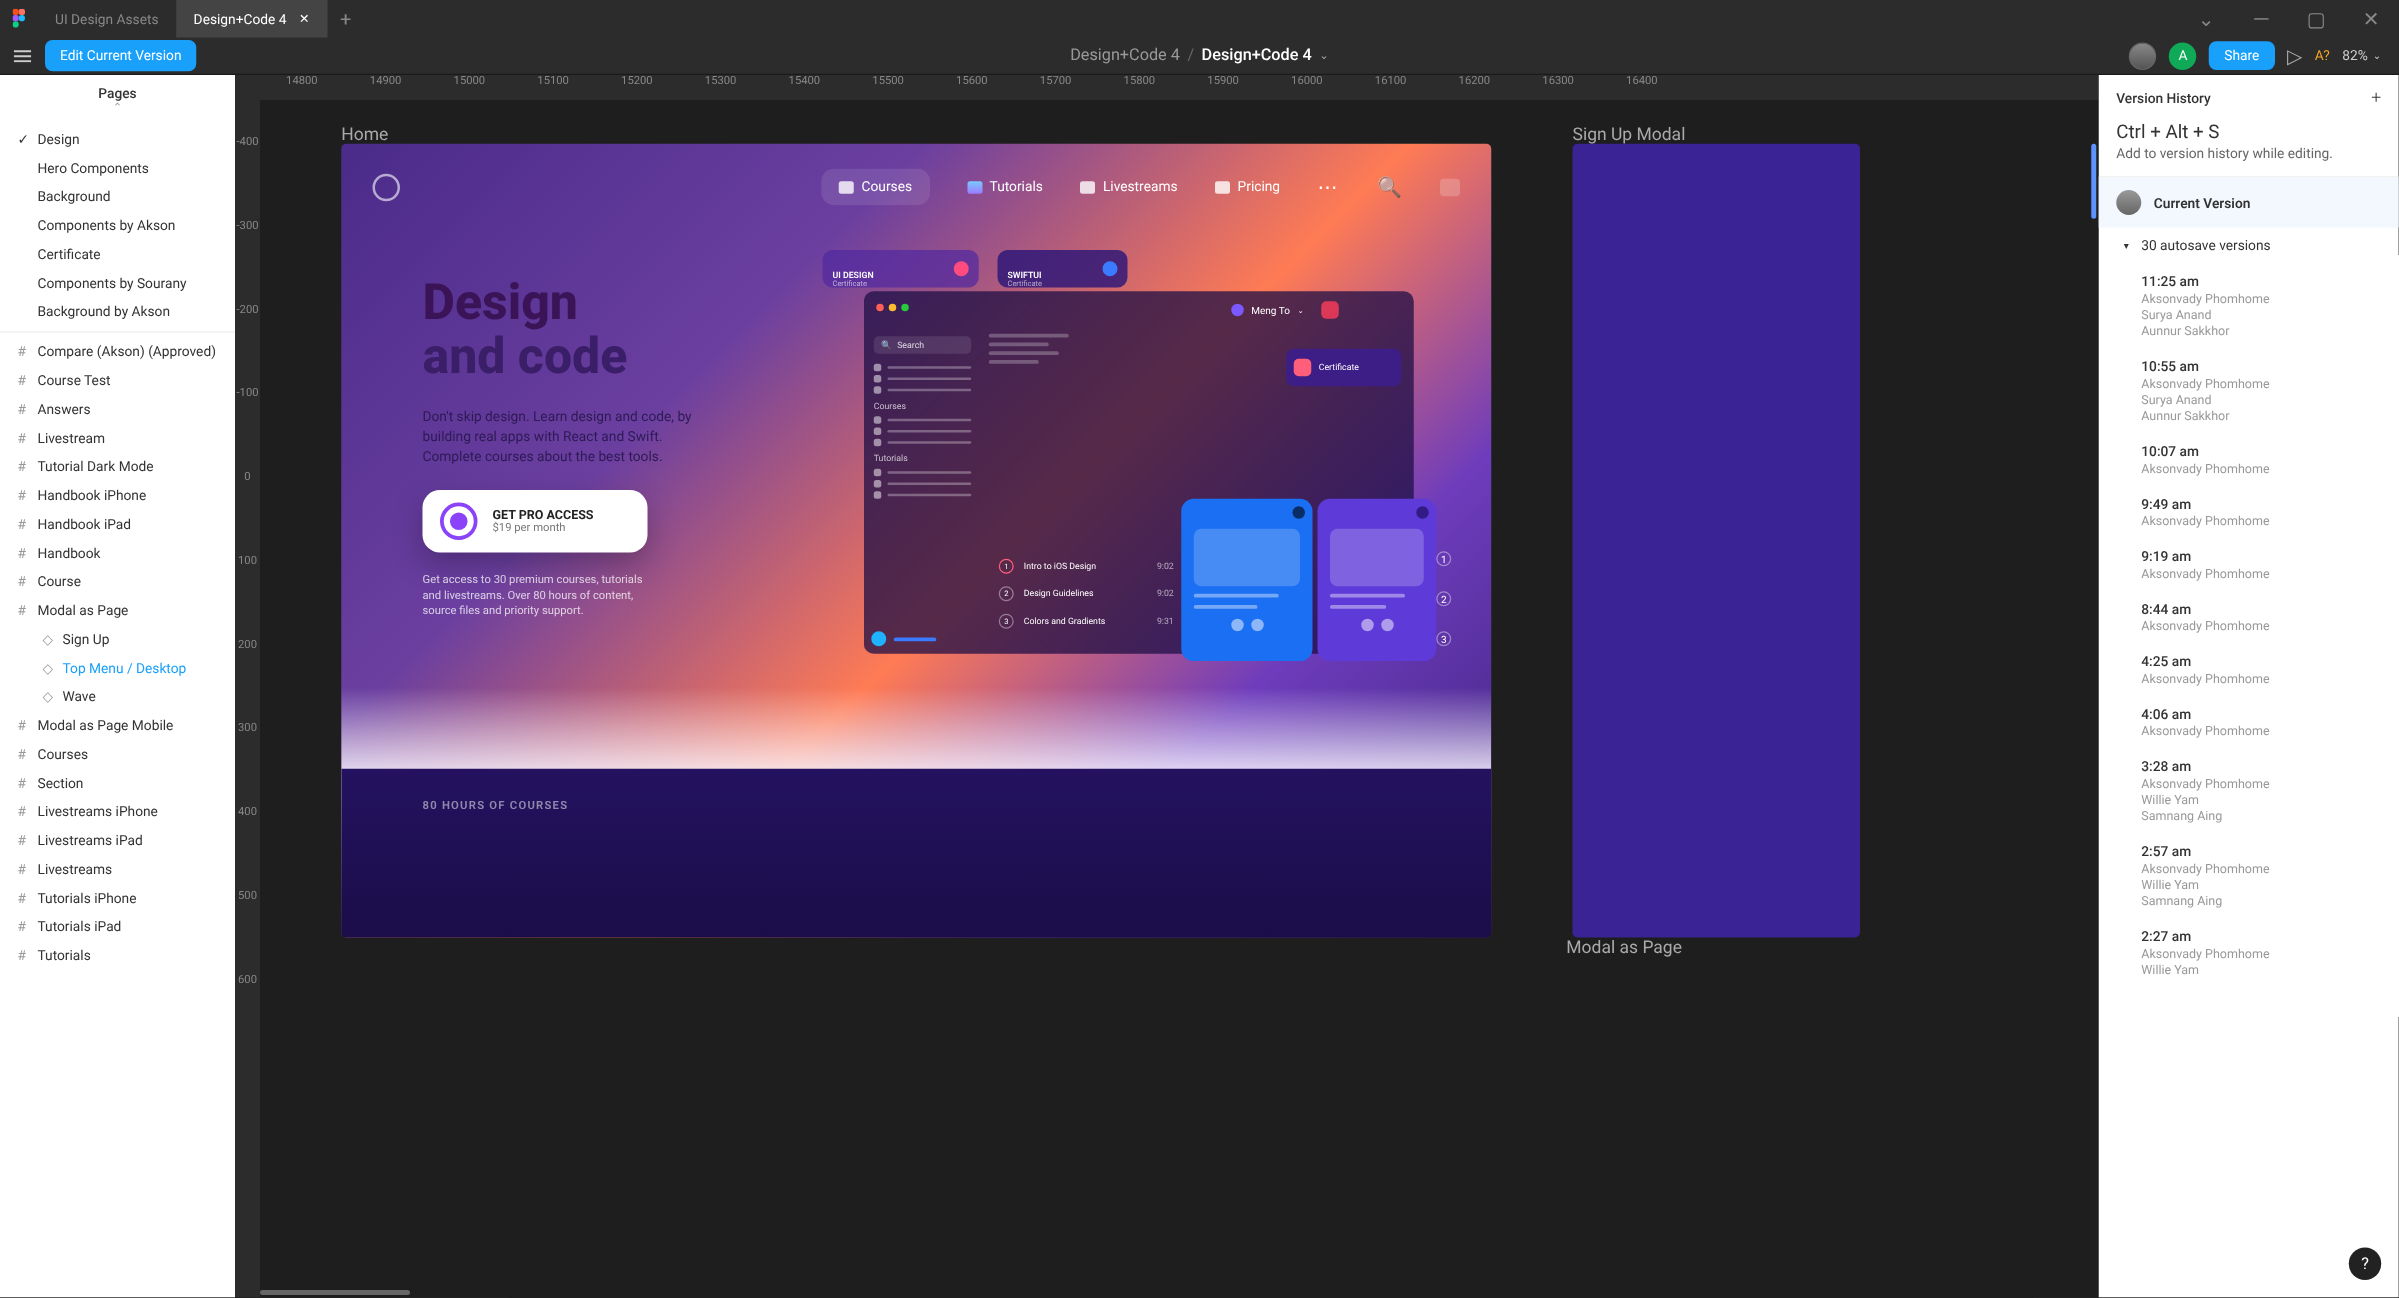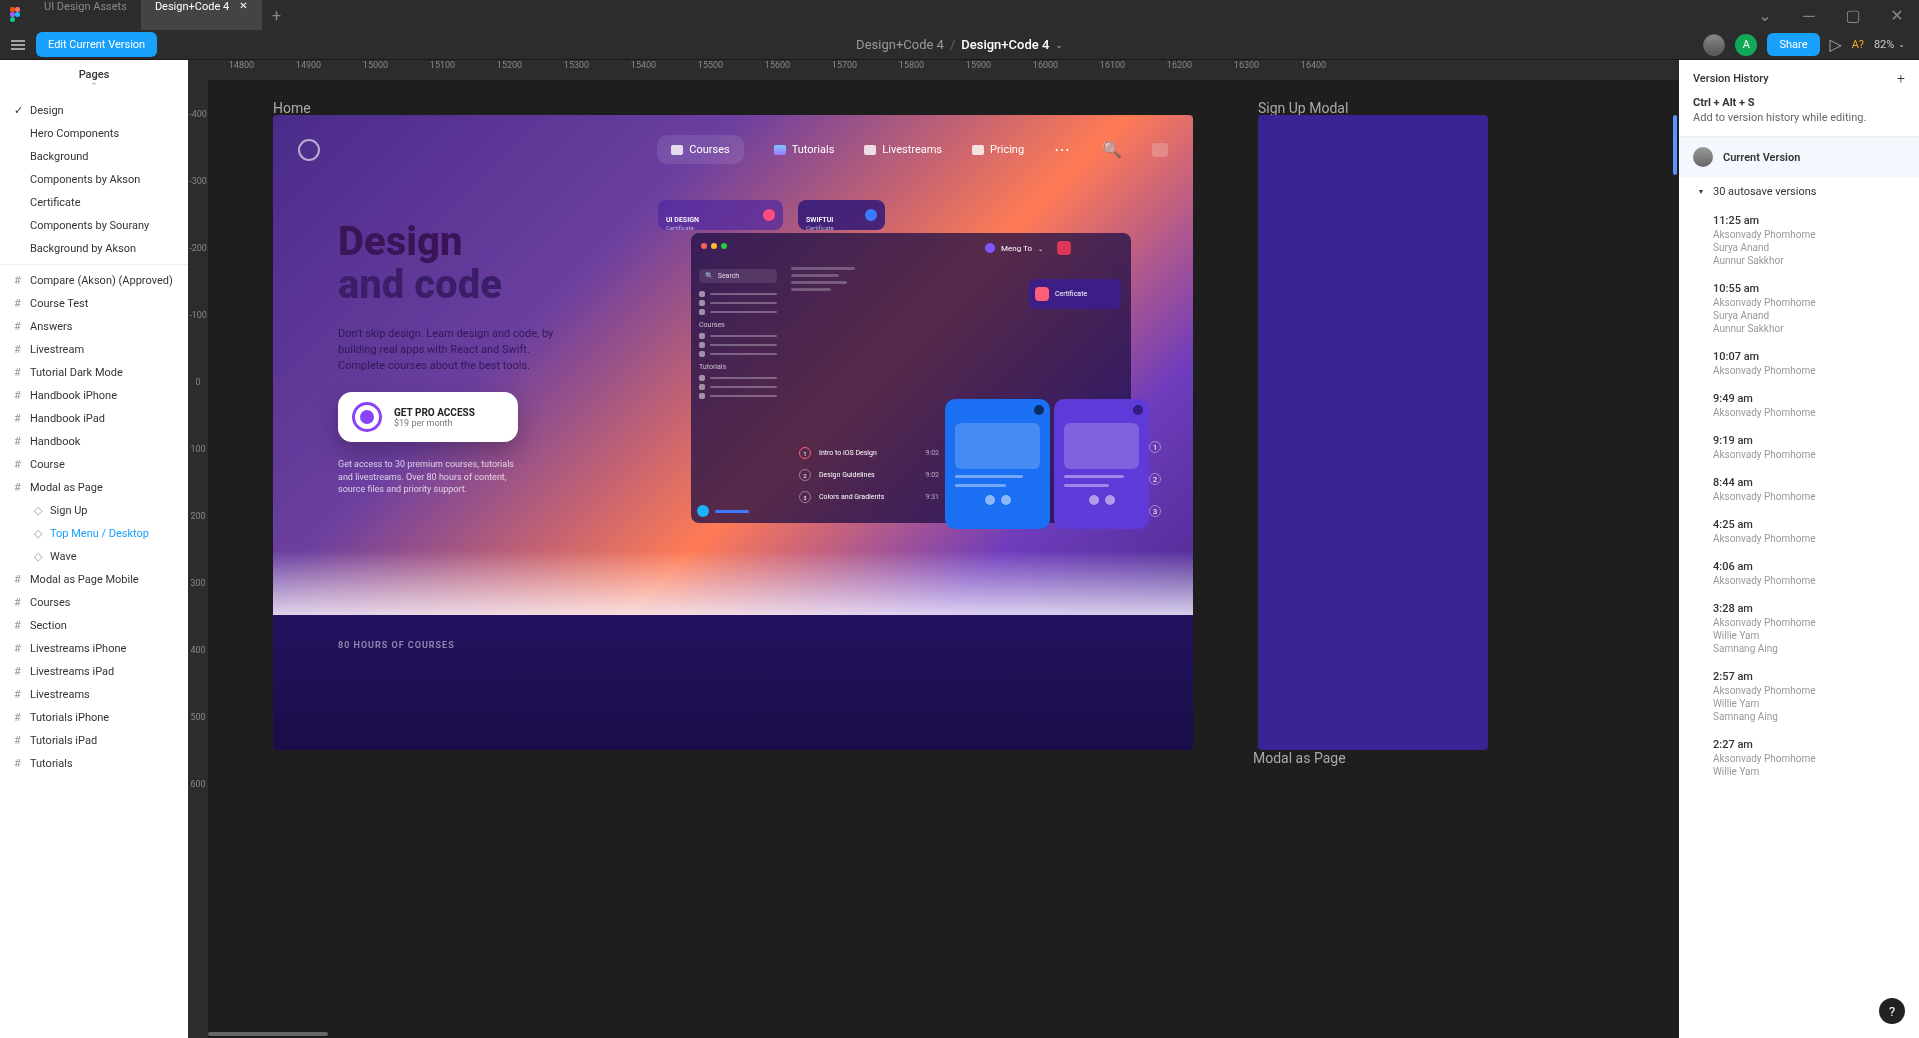--- a/index.html
+++ b/index.html
@@ -1,19 +1,19 @@
 <!DOCTYPE html>
 <html><head>
 <meta charset="utf-8">
 <style>
 * { margin: 0; padding: 0; box-sizing: border-box; font-family: -apple-system, BlinkMacSystemFont, "Segoe UI", Roboto, sans-serif; }
 body { background: #2c2c2c; color: #ccc; overflow: hidden; width: 1919px; height: 1038px; }
 .tabbar { height: 30px; background: #2c2c2c; display: flex; align-items: center; }
 .tabbar .figma-icon { width: 30px; display: flex; justify-content: center; }
-.tab { padding: 0 14px; height: 30px; display: flex; font-size: 11px; color: #888; cursor: pointer; }
+.tab { padding: 0 14px; height: 30px; display: flex; align-items: center; font-size: 11px; color: #888; cursor: pointer; }
 .tab.active { background: #444; color: #fff; }
 .tab .close { margin-left: 10px; font-size: 10px; }
 .new-tab { width: 30px; text-align: center; color: #888; cursor: pointer; }
 .window-controls { margin-left: auto; display: flex; }
 .window-btn { width: 44px; height: 30px; display: flex; align-items: center; justify-content: center; color: #888; cursor: pointer; }
 
 .toolbar { height: 30px; background: #2c2c2c; display: flex; align-items: center; border-bottom: 1px solid #1a1a1a; }
 .hamburger { width: 36px; display: flex; justify-content: center; cursor: pointer; }
 .edit-btn { background: #18a0fb; color: #fff; border: none; border-radius: 6px; padding: 6px 12px; font-size: 11px; cursor: pointer; }
 .title-area { position: absolute; left: 50%; transform: translateX(-50%); display: flex; align-items: center; font-size: 13px; gap: 6px; }
@@ -66,21 +66,21 @@
 .hero-sub { margin-top:20px; font-size:11px; color:#2e1a55; line-height:1.45; max-width:220px; }
 .pro-card { margin-top:18px; background:#fff; border-radius:14px; padding:10px 14px; display:flex; align-items:center; gap:12px; width:180px; box-shadow: 0 10px 24px rgba(0,0,0,.25); }
 .pro-ring { width:30px;height:30px;border-radius:50%;border:3px solid #8a43f8; display:flex;align-items:center;justify-content:center;}
 .pro-ring-in { width:14px;height:14px;border-radius:50%;background:#8a43f8; }
 .pro-text .t1 { font-size:10px; font-weight:700; color:#222; }
 .pro-text .t2 { font-size:9px; color:#777; }
 .access-note { margin-top:16px; font-size:9px; color:rgba(255,255,255,.75); max-width:180px; line-height:1.4;}
 
 .mini-card { position:absolute; border-radius:8px; padding:8px; }
 .mini-ui { top:85px; left:385px; width:125px; height:30px; background: rgba(80,40,160,.7); display:flex; align-items:center; justify-content:space-between;}
-.mini-swift { top:85px; left:525px; width:87px; height:30px; background: rgba(40,20,120,.8); display:flex; align-items:center; justify-content:space-between;}
+.mini-swift { top:85px; left:525px; width:104px; height:30px; background: rgba(40,20,120,.8); display:flex; align-items:center; justify-content:space-between;}
 .mini-card .lbl1 { font-size:7px; color:#fff; font-weight:600;margin-top:16px;}
 .mini-card .lbl2 { font-size:6px; color:rgba(255,255,255,.6);}
 .mini-card .dot { width:12px;height:12px;border-radius:50%;}
 
 .dash-panel { position:absolute; top:118px; left:418px; width:440px; height:290px; background: rgba(30,15,70,.75); border-radius:8px; padding:10px; backdrop-filter: blur(4px);}
 .dash-panel .traffic { display:flex; gap:4px; margin-bottom:6px;}
 .dash-panel .traffic span { width:6px;height:6px;border-radius:50%; background:#ff5f56;}
 .dash-panel .traffic span:nth-child(2){background:#ffbd2e;}
 .dash-panel .traffic span:nth-child(3){background:#27c93f;}
 .dash-panel .user-box { position:absolute; right:60px; top:8px; display:flex; align-items:center; gap:6px; font-size:8px; color:#fff;}
@@ -120,21 +120,21 @@
 .section2 { position:absolute; bottom:0; left:0; right:0; height:135px; background: linear-gradient(#241260,#1a0d48); padding:25px 65px;}
 .section2 .eyebrow { font-size:9px; color:rgba(255,255,255,.5); letter-spacing:1px; font-weight:600;}
 .section2 h2 { font-size:28px; font-weight:700; color:#fff; margin-top:8px; line-height:1.15;}
 
 .signup-frame { left: 1070px; top: 55px; width: 230px; height: 635px; background: #3a2394; border-radius: 4px;}
 .canvas-scroll-ind { position:absolute; right:2px; top:55px; width:4px; height:60px; background:#5c93ff; border-radius:2px;}
 
 .right-panel { width: 240px; background: #fff; color: #333; font-size: 11px; display:flex; flex-direction:column; position:relative;}
 .vh-header { padding: 10px 14px; display:flex; justify-content:space-between; align-items:center; font-weight:500;}
 .vh-note { padding: 0 14px 12px; border-bottom:1px solid #eee;}
-.vh-note .kb { font-weight:700; font-size:11px; }
+.vh-note .kb { font-weight:400; font-size:15px; }
 .vh-note .sub { margin-top:2px; color:#666; font-size:11px;}
 .current-row { display:flex; align-items:center; gap:10px; padding:10px 14px; background:#f2f8fe; font-weight:600; }
 .current-row .cav { width:20px;height:20px;border-radius:50%;background:linear-gradient(#999,#666);}
 .autosave-row { padding:8px 14px 8px 34px; color:#333; position:relative; cursor:pointer;}
 .autosave-row::before { content:"▾"; position:absolute; left:20px; font-size:8px; top:10px;}
 .version-item { padding: 8px 14px 8px 34px; cursor:pointer;}
 .version-item .time { font-weight:500; color:#333;}
 .version-item .author { color:#999; font-size:10px; margin-top:2px;}
 .help-fab { position:absolute; right:14px; bottom:14px; width:26px; height:26px; border-radius:50%; background:#222; color:#fff; display:flex; align-items:center; justify-content:center; font-size:13px; cursor:pointer;}
 </style>

